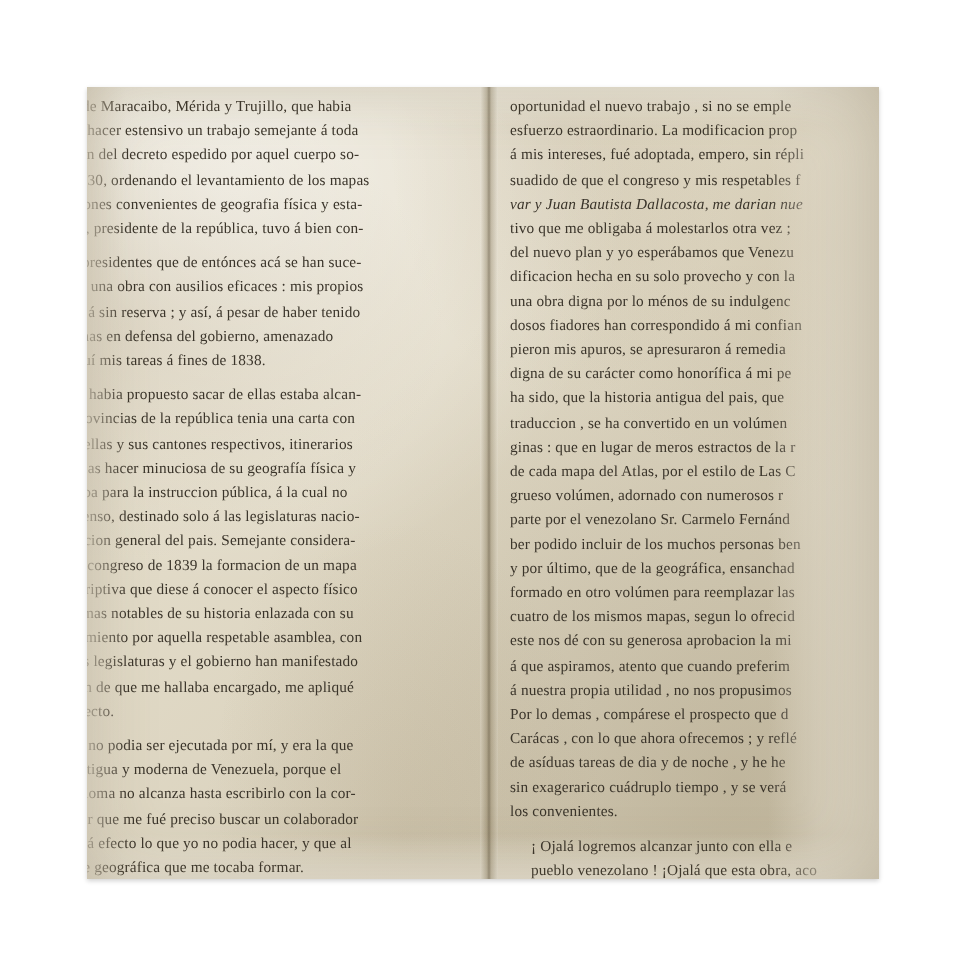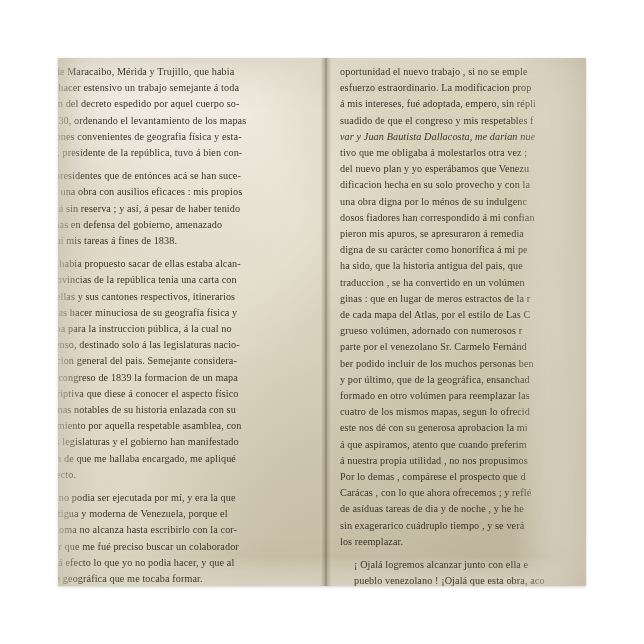--- a/index.html
+++ b/index.html
@@ -211,21 +211,21 @@
           <span class="line">y por último, que de la geográfica, ensanchad</span>
           <span class="line">formado en otro volúmen para reemplazar las</span>
           <span class="line">cuatro de los mismos mapas, segun lo ofrecid</span>
           <span class="line">este nos dé con su generosa aprobacion la mi</span>
           <span class="line">á que aspiramos, atento que cuando preferim</span>
           <span class="line">á nuestra propia utilidad , no nos propusimos</span>
           <span class="line">Por lo demas , compárese el prospecto que d</span>
           <span class="line">Carácas , con lo que ahora ofrecemos ; y reflé</span>
           <span class="line">de asíduas tareas de dia y de noche , y he he</span>
           <span class="line">sin exagerarico cuádruplo tiempo , y se verá</span>
-          <span class="line">los reemplazar.</span>
+          <span class="line">los convenientes.</span>
         </p>
         <p class="para indent">
           <span class="line">¡ Ojalá logremos alcanzar junto con ella e</span>
           <span class="line">pueblo venezolano ! ¡Ojalá que esta obra, aco</span>
         </p>
       </div>
     </div>
 
     <div id="fade-left"></div>
     <div id="fade-right"></div>

